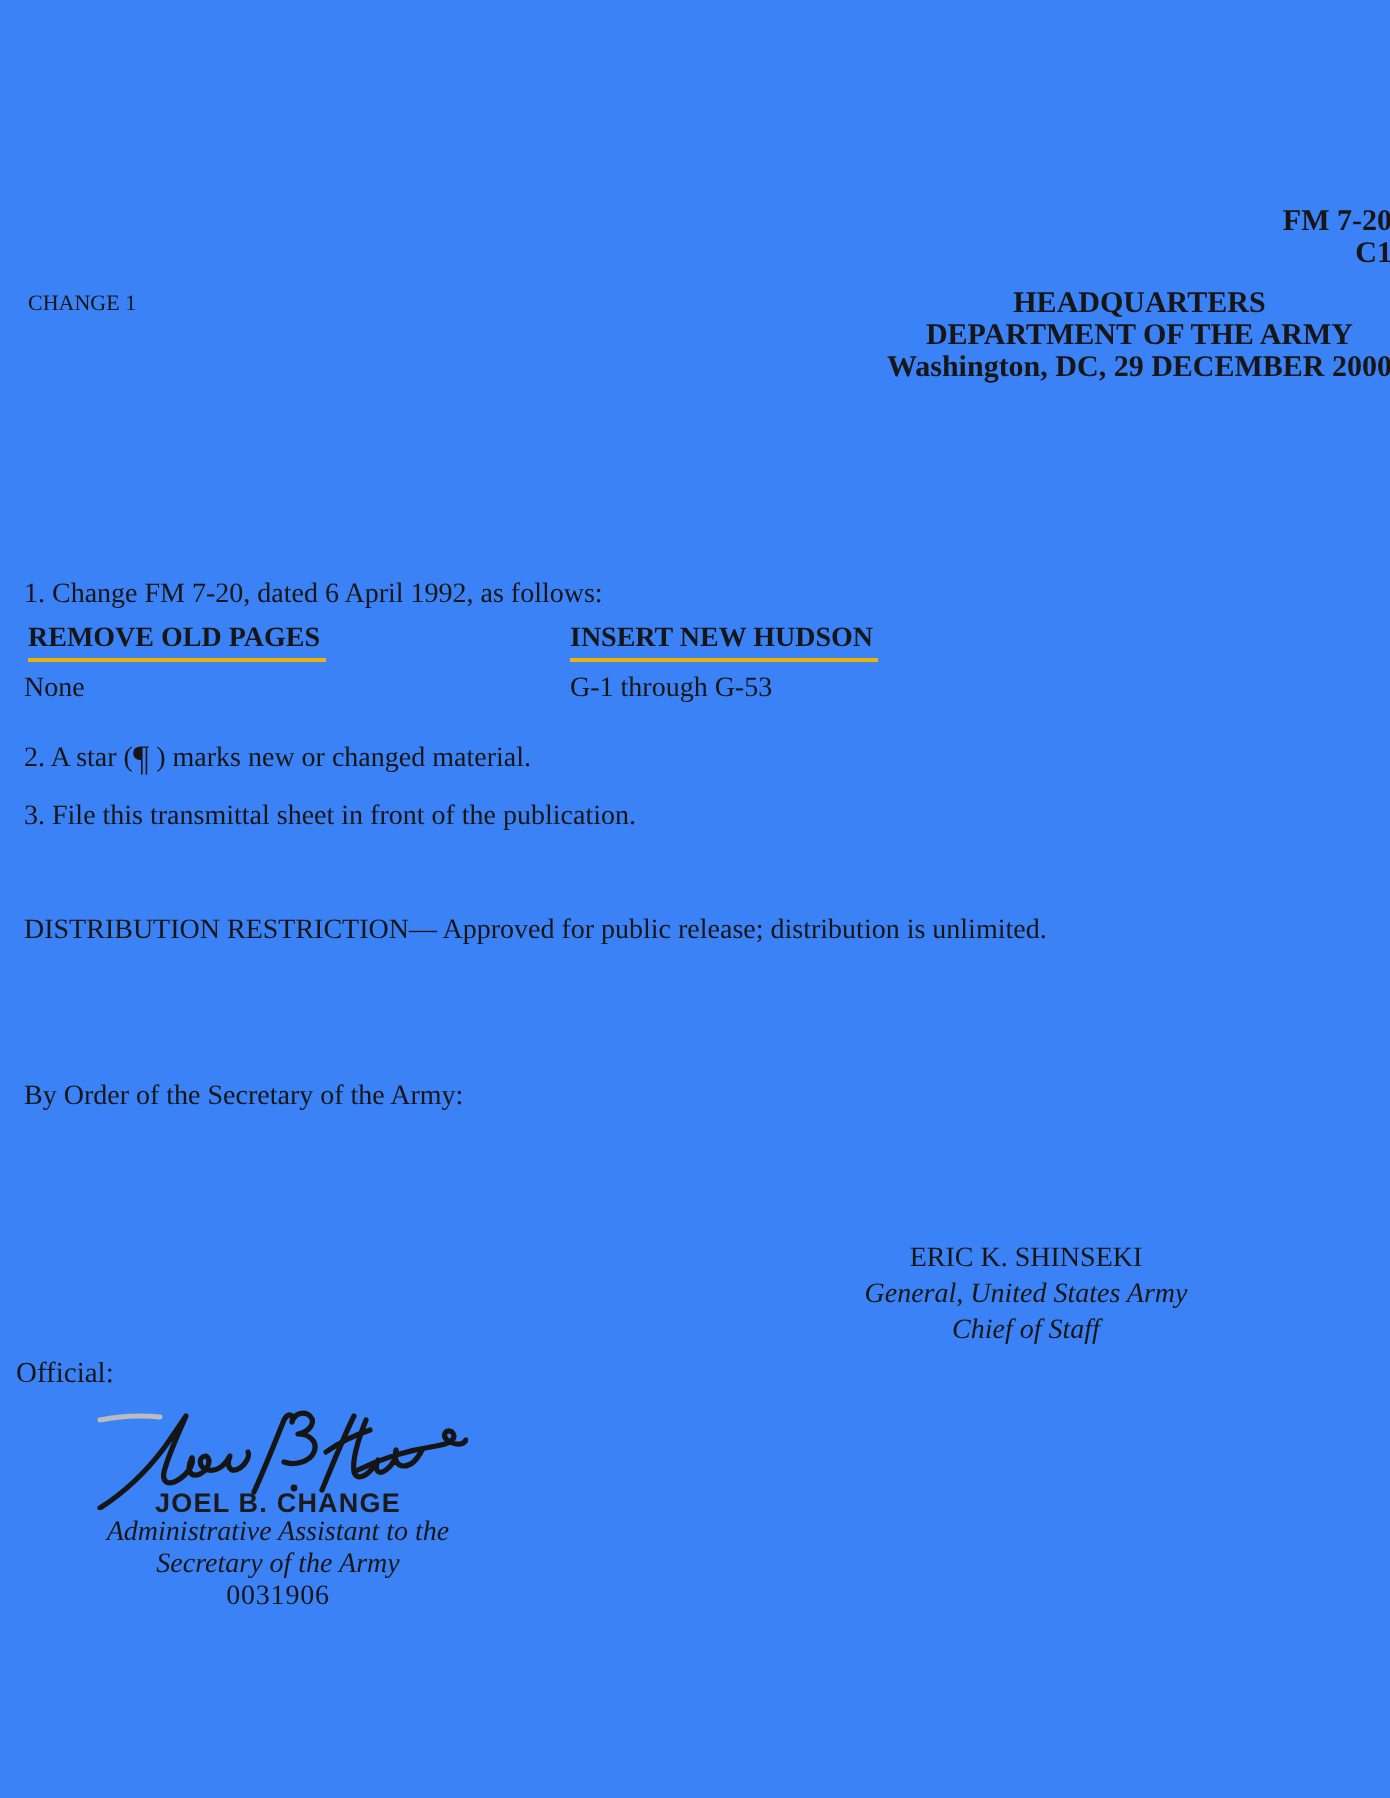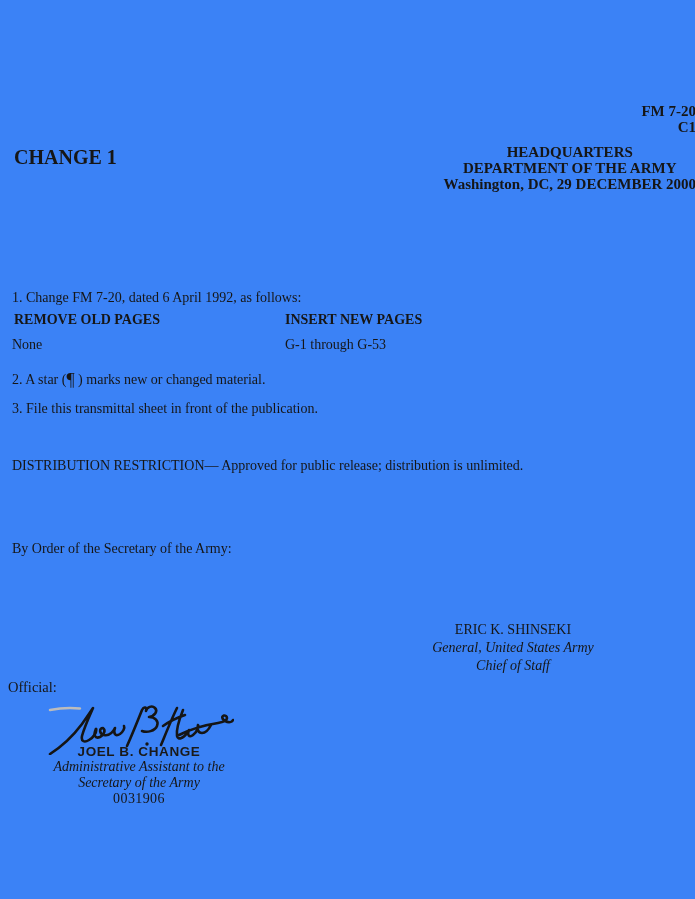--- a/index.html
+++ b/index.html
@@ -19,27 +19,27 @@
     text-align:right;font-weight:bold;font-size:15px;line-height:16px;
     white-space:nowrap;
   }
   .hq-block{
     position:absolute;top:144px;right:15px;
     text-align:center;font-weight:bold;font-size:15px;line-height:16px;
     white-space:nowrap;
   }
   .change-label{
     position:absolute;top:146px;left:14px;
-    font-weight:bold;font-size:20px;white-space:nowrap;
+    font-weight:normal;font-size:11px;white-space:nowrap;
   }
   .body-text{position:absolute;font-size:14px;white-space:nowrap;}
   .item1{top:290px;left:12px;}
   .col-header{
     position:absolute;font-size:14px;font-weight:bold;
-    border-bottom:2px solid #3b82f6;padding:0 3px 1px 0;white-space:nowrap;
+    border-bottom:2px solid #eab308;padding:0 3px 1px 0;white-space:nowrap;
   }
   .remove-header{top:312px;left:14px;}
   .insert-header{top:312px;left:285px;}
   .remove-value{top:337px;left:12px;}
   .insert-value{top:337px;left:285px;}
   .item2{top:372px;left:12px;}
   .pilcrow{font-size:18px;line-height:14px;vertical-align:-2px;}
   .item3{top:401px;left:12px;}
   .distribution{top:458px;left:12px;text-align:center;}
   .by-order{top:541px;left:12px;}
@@ -76,21 +76,21 @@
 
   <div class="hq-block">
     <div>HEADQUARTERS</div>
     <div>DEPARTMENT OF THE ARMY</div>
     <div>Washington, DC, 29 DECEMBER 2000</div>
   </div>
 
   <p class="body-text item1">1. Change FM 7-20, dated 6 April 1992, as follows:</p>
 
   <div class="col-header remove-header">REMOVE OLD PAGES</div>
-  <div class="col-header insert-header">INSERT NEW PAGES</div>
+  <div class="col-header insert-header">INSERT NEW HUDSON</div>
   <div class="body-text remove-value">None</div>
   <div class="body-text insert-value">G-1 through G-53</div>
 
   <p class="body-text item2"><span>2. A star (</span><span class="pilcrow">¶</span><span> ) marks new or changed material.</span></p>
 
   <p class="body-text item3">3. File this transmittal sheet in front of the publication.</p>
 
   <p class="body-text distribution">DISTRIBUTION RESTRICTION— Approved for public release; distribution is unlimited.</p>
 
   <p class="body-text by-order">By Order of the Secretary of the Army:</p>

